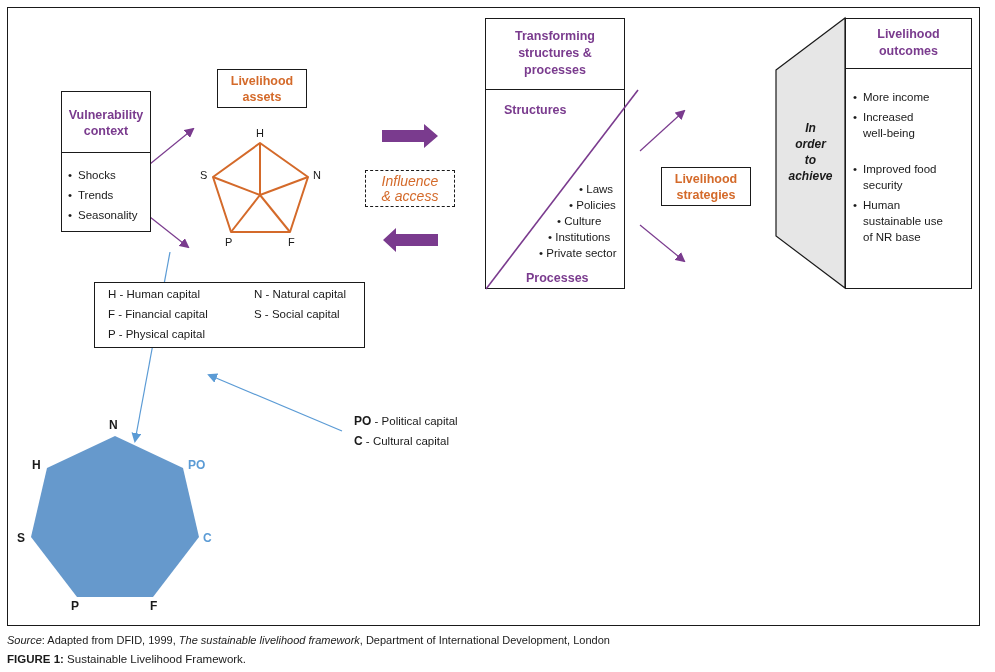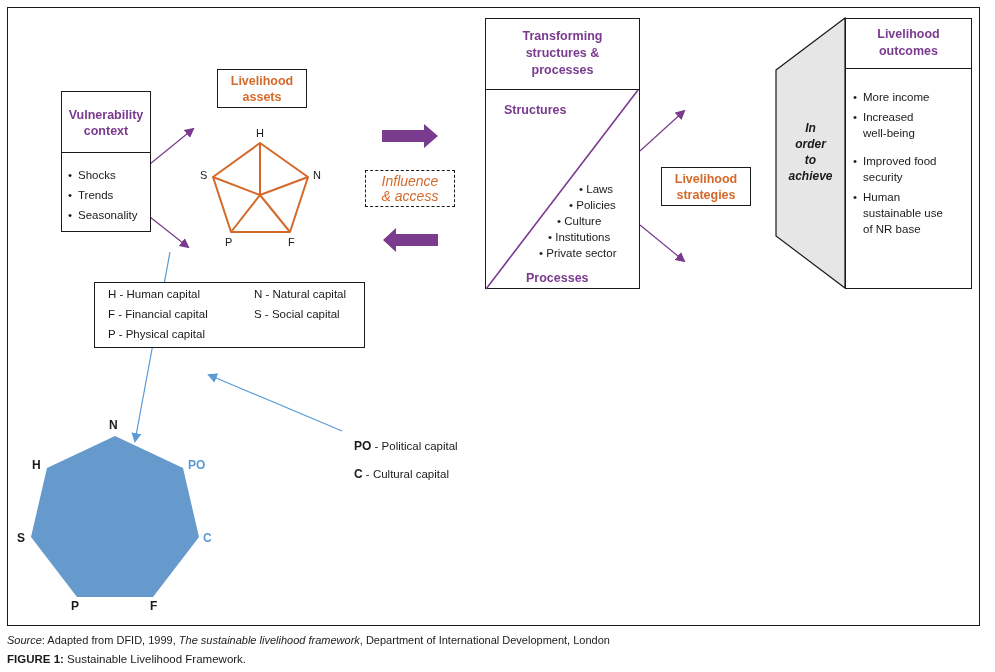--- a/index.html
+++ b/index.html
@@ -81,21 +81,21 @@
 <span class="abs lbl" style="left:313px; top:169px;">N</span>
 <span class="abs lbl" style="left:288px; top:236px;">F</span>
 <span class="abs lbl" style="left:225px; top:236px;">P</span>
 <span class="abs lbl" style="left:200px; top:169px;">S</span>
 
 <div class="abs" style="left:365px; top:170px; width:90px; height:37px; border:1.2px dashed #1a1a1a; box-sizing:border-box; text-align:center; color:#d46a2a; font-style:italic; font-size:14px; line-height:15px; padding-top:3px;">
   <div>Influence</div>
   <div>&amp; access</div>
 </div>
 
-<div class="box" style="left:485px; top:18px; width:155px; height:271px;">
+<div class="box" style="left:485px; top:18px; width:140px; height:271px;">
   <div class="purple-title" style="position:absolute; left:0; right:0; top:9px; line-height:17px;">
     <div>Transforming</div>
     <div>structures &amp;</div>
     <div>processes</div>
   </div>
   <div style="position:absolute; left:0; right:0; top:70px; border-top:1.3px solid #1a1a1a;"></div>
   <svg width="153" height="271">
     <line x1="0" y1="270" x2="152" y2="71" stroke="#7a3b8e" stroke-width="1.6"></line>
   </svg>
   <div class="purple-title" style="position:absolute; left:18px; top:83px; text-align:left;">Structures</div>
@@ -124,21 +124,21 @@
 <div class="box" style="left:845px; top:18px; width:127px; height:271px;">
   <div class="purple-title" style="position:absolute; left:0; right:0; top:7px; line-height:17px;">
     <div>Livelihood</div>
     <div>outcomes</div>
   </div>
   <div style="position:absolute; left:0; right:0; top:49px; border-top:1.3px solid #1a1a1a;"></div>
   <ul class="bullets" style="position:absolute; left:7px; top:70px; line-height:16px;">
     <li style="margin-bottom:4px;">
         <div>More income</div>
       </li>
-    <li style="margin-bottom:12px;">
+    <li style="margin-bottom:20px;">
         <div>Increased</div>
         <div>well-being</div>
       </li>
     <li style="margin-bottom:4px;">
         <div>Improved food</div>
         <div>security</div>
       </li>
     <li>
         <div>Human</div>
         <div>sustainable use</div>
@@ -148,21 +148,21 @@
 </div>
 
 <div class="box legend-text" style="left:94px; top:282px; width:271px; height:66px;">
   <span class="abs" style="left:13px; top:4px;">H - Human capital</span>
   <span class="abs" style="left:159px; top:4px;">N - Natural capital</span>
   <span class="abs" style="left:13px; top:24px;">F - Financial capital</span>
   <span class="abs" style="left:159px; top:24px;">S - Social capital</span>
   <span class="abs" style="left:13px; top:44px;">P - Physical capital</span>
 </div>
 
-<div class="abs legend-text" style="left:354px; top:432px; line-height:28px;">
+<div class="abs legend-text" style="left:354px; top:411px; line-height:20px;">
   <div><b style="font-size:12px;">PO</b><span> - Political capital</span></div>
   <div><b style="font-size:12px;">C</b><span> - Cultural capital</span></div>
 </div>
 
 <span class="abs" style="left:109px; top:418px; font-weight:bold; font-size:12px;">N</span>
 <span class="abs" style="left:32px; top:458px; font-weight:bold; font-size:12px;">H</span>
 <span class="abs" style="left:188px; top:458px; font-weight:bold; font-size:12px; color:#5b9bd5;">PO</span>
 <span class="abs" style="left:17px; top:531px; font-weight:bold; font-size:12px;">S</span>
 <span class="abs" style="left:203px; top:531px; font-weight:bold; font-size:12px; color:#5b9bd5;">C</span>
 <span class="abs" style="left:71px; top:599px; font-weight:bold; font-size:12px;">P</span>

